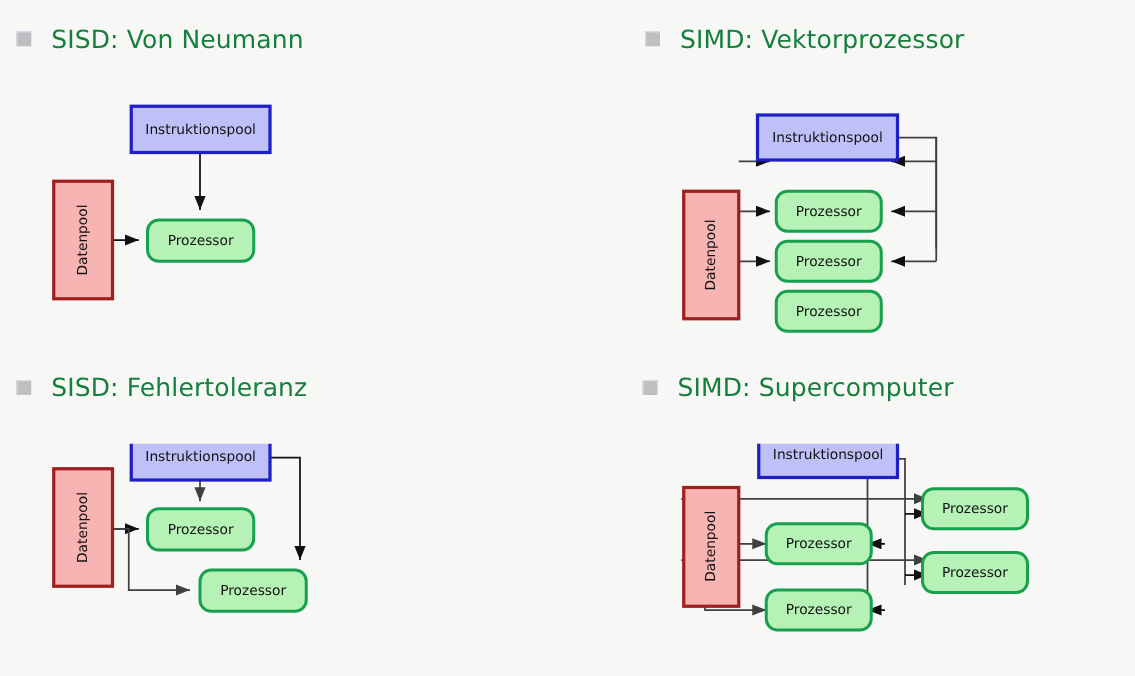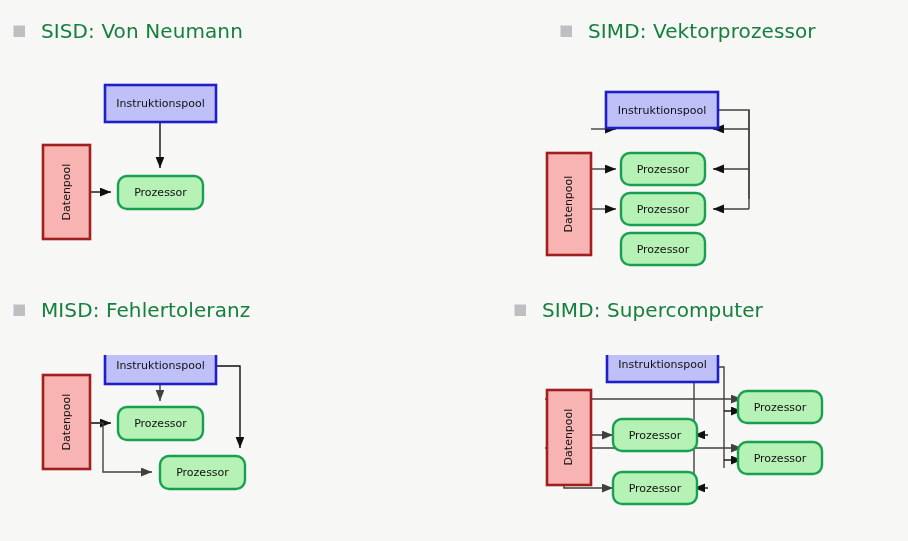--- a/index.html
+++ b/index.html
@@ -101,21 +101,21 @@
       </g>
 
       <g>
         <rect x="118" y="106" width="85" height="33" rx="9" ry="9" fill="#b6f2b6" stroke="#18a050" stroke-width="2.4"></rect>
         <text x="160.5" y="123">Prozessor</text>
       </g>
     </svg>
   </div>
 
   <div class="quadrant q-tr">
-    <div class="heading" style="left:62px; top:21px;margin-left:44px;">
+    <div class="heading" style="left:62px; top:21px;">
       <span class="bullet"></span>
       <span class="heading-text">SIMD: Vektorprozessor</span>
     </div>
 
     <svg class="diagram" style="left:0px; top:70px;" width="454" height="210" viewBox="0 0 454 210">
       <defs>
         <marker id="ah-simd" markerWidth="9" markerHeight="9" refX="8" refY="3.2" orient="auto">
           <path d="M0,0 L8,3.2 L0,6.4 z" fill="#101010"></path>
         </marker>
       </defs>
@@ -152,21 +152,21 @@
       <g>
         <rect x="167" y="163" width="84" height="32" rx="9" ry="9" fill="#b6f2b6" stroke="#18a050" stroke-width="2.4"></rect>
         <text x="209" y="179.5">Prozessor</text>
       </g>
     </svg>
   </div>
 
   <div class="quadrant q-bl">
     <div class="heading" style="left:13px; top:20px;">
       <span class="bullet"></span>
-      <span class="heading-text">MISD: Fehlertoleranz</span>
+      <span class="heading-text">SISD: Fehlertoleranz</span>
     </div>
 
     <svg class="diagram" style="left:0px; top:75px;" width="454" height="186" viewBox="0 0 454 186">
       <defs>
         <marker id="ah-misd" markerWidth="9" markerHeight="9" refX="8" refY="3.2" orient="auto">
           <path d="M0,0 L8,3.2 L0,6.4 z" fill="#404040"></path>
         </marker>
         <marker id="ahb-misd" markerWidth="9" markerHeight="9" refX="8" refY="3.2" orient="auto">
           <path d="M0,0 L8,3.2 L0,6.4 z" fill="#101010"></path>
         </marker>

